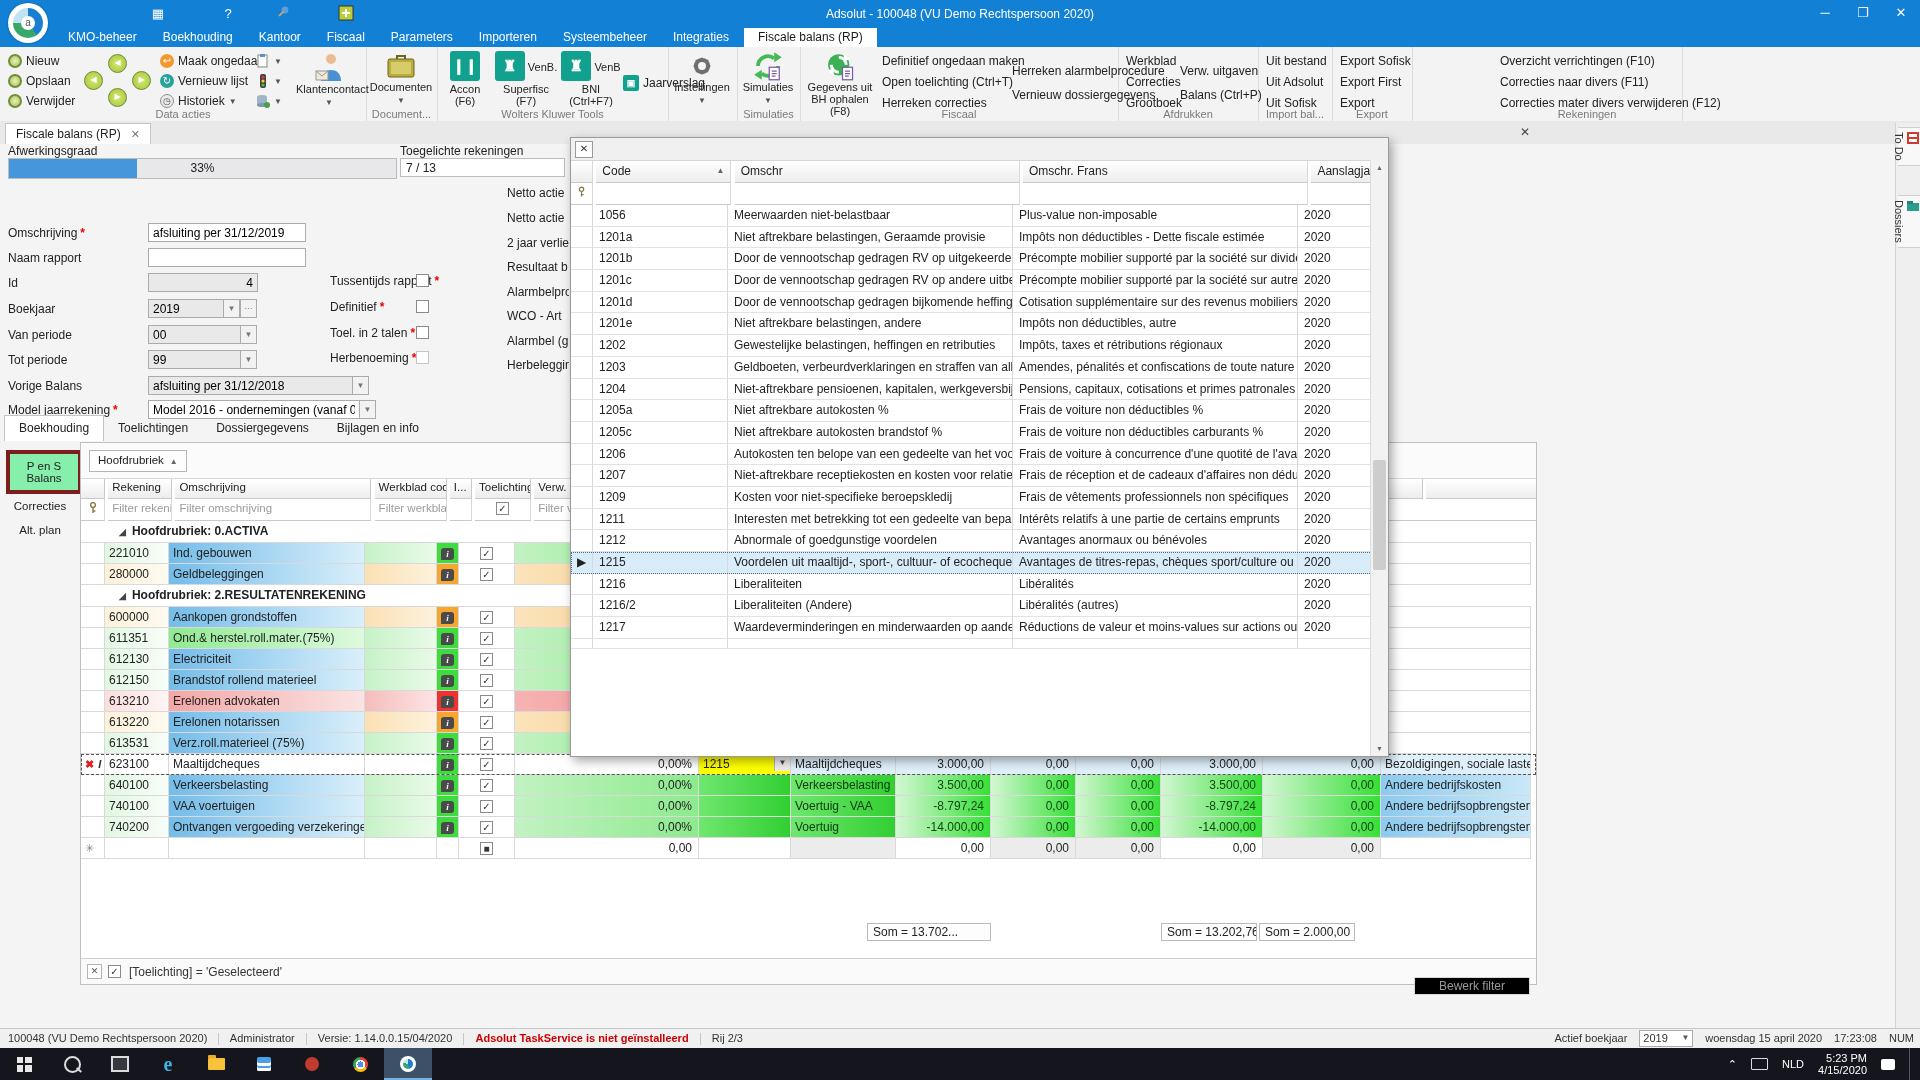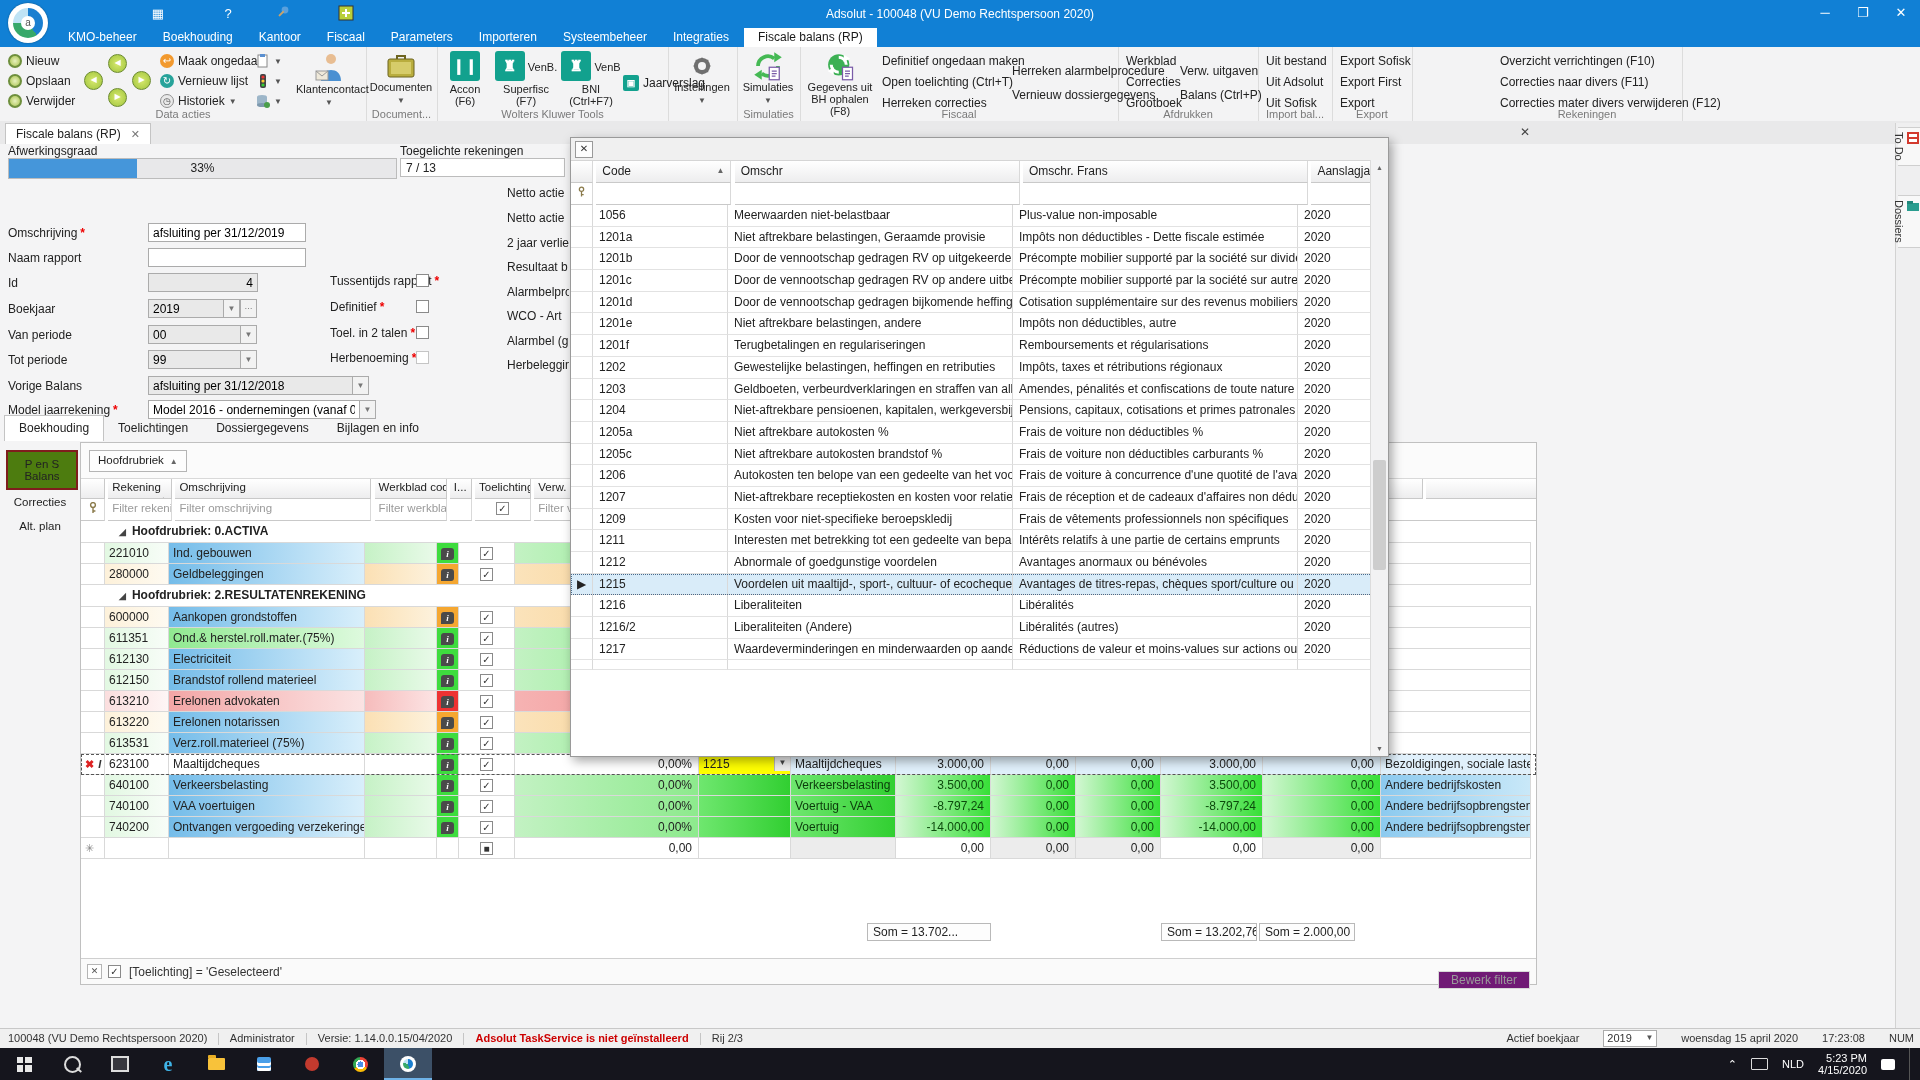--- a/index.html
+++ b/index.html
@@ -66,21 +66,21 @@
   #progress .ptxt{position:absolute;left:0;top:0;width:100%;text-align:center;line-height:19px;font-size:12px;color:#222}
   #toeg-box{position:absolute;left:400px;top:14px;width:165px;height:19px;border:1px solid #bcbcbc;background:#fff;
         line-height:19px;padding-left:5px;box-sizing:border-box}
   .rlabel{position:absolute;left:507px;width:62px;height:16px;overflow:hidden;white-space:nowrap;font-size:12px}
   
   .dtab{display:inline-block;padding:0 14px;line-height:24px;height:25px;color:#222;font-size:12px}
   .dtab.active{background:#fff;border:1px solid #c4c4c4;border-bottom:none}
   #tab-row{position:absolute;left:4px;top:271px;height:26px}
   #side-tabs{position:absolute;left:6px;top:306px;width:70px}
   .stab{width:68px;text-align:center;padding:6px 0;font-size:11.5px;color:#222}
-  .stab.active{background:#4d7c0f;border:2px solid #7f1d1d}
+  .stab.active{background:#86efac;border:4px solid #7f1d1d}
   
   #grid-panel{position:absolute;left:80px;top:298px;width:1457px;height:543px;background:#fff;border:1px solid #c0c0c0;box-sizing:border-box}
   #group-panel{position:absolute;left:0;top:0;width:100%;height:35px;background:#fbfbfb;border-bottom:1px solid #d9d9d9}
   #groupby-btn{position:absolute;left:8px;top:7px;height:20px;border:1px solid #b5b5b5;background:#fdfdfd;
         padding:0 8px;line-height:18px;font-size:11.5px}
   #groupby-btn .sort{font-size:8px;color:#666;margin-left:6px}
   #grid-head,#grid-filter{white-space:nowrap;font-size:11.5px}
   #grid-body{position:absolute;left:0;top:36px;width:100%;overflow:hidden}
   .hcell{display:inline-block;height:20px;border-right:1px solid #c9c9c9;border-bottom:1px solid #c9c9c9;
         background:linear-gradient(#ffffff,#ededee);padding:2px 4px 0 4px;box-sizing:border-box;vertical-align:top;
@@ -122,21 +122,21 @@
   .xind{color:#d22;font-weight:bold;font-size:11px}
   .iind{color:#333;font-weight:bold;font-style:italic;margin-left:4px;font-size:11px}
   .newmark{color:#888;font-size:11px}
   .sumbox{position:absolute;height:18px;border:1px solid #b9b9b9;background:#fdfdfd;line-height:17px;
         padding:0 5px;box-sizing:border-box;overflow:hidden;white-space:nowrap}
   #gfilterbar{position:absolute;left:0;bottom:0;width:100%;height:26px;background:#fafafa;border-top:1px solid #cfcfcf;box-sizing:border-box}
   #gfilterbar .fx{position:absolute;left:6px;top:5px;width:15px;height:15px;border:1px solid #b5b5b5;background:#fff;
         text-align:center;line-height:13px;font-size:9px;color:#555;box-sizing:border-box}
   #gfilterbar .cbox{position:absolute;left:27px;top:6px}
   #gfilterbar .ftxt{position:absolute;left:48px;top:6px;color:#333}
-  #bewerk{position:absolute;right:6px;top:12px;color:#9a9a9a;border:1px solid #d8d8d8;background:#701a75;padding:1px 12px}
+  #bewerk{position:absolute;right:6px;top:18px;color:#9a9a9a;border:1px solid #d8d8d8;background:#000000;padding:1px 24px}
   
   #popup{position:absolute;left:570px;top:137px;width:817px;height:618px;background:#fff;border:1px solid #9a9a9a;
         box-shadow:3px 4px 10px rgba(0,0,0,.35);z-index:50;overflow:hidden}
   #popup .p-title{height:22px;background:#f0f0f0;border-bottom:1px solid #d5d5d5}
   #popup .p-close{display:inline-block;margin:3px 0 0 4px;width:16px;height:15px;border:1px solid #9a9a9a;background:#fdfdfd;
         text-align:center;line-height:14px;font-size:10px;color:#333}
   .pcell{display:inline-block;height:100%;border-right:1px solid #d9d9d9;padding:3px 6px 0 6px;box-sizing:border-box;
         vertical-align:top;overflow:hidden;white-space:nowrap;font-size:12px}
   .pc-ind{width:22px}.pc-code{width:135px}.pc-nl{width:285px}.pc-fr{width:285px}.pc-jaar{width:73px}
   #popup .p-head{height:22px;white-space:nowrap}
@@ -151,21 +151,21 @@
   #p-scroll .thumb{position:absolute;left:2px;top:300px;width:13px;height:110px;background:#cdcdcd;border-radius:2px}
   
   #dock{position:absolute;right:0;top:123px;width:24px;height:905px;background:#efeff0;border-left:1px solid #d2d2d2}
   .vtab{position:absolute;left:2px;width:20px;background:#f8f8f8;border:1px solid #cfcfcf;border-left:none;
         writing-mode:vertical-rl;padding:4px 1px;font-size:11px;color:#333;text-align:left}
   .vtab .vico{display:block;width:12px;height:12px;margin:0 0 4px 2px}
   
   #statusbar{position:absolute;left:0;top:1028px;width:1920px;height:20px;background:#f0f0f0;border-top:1px solid #c8c8c8;
         font-size:11px;color:#333;line-height:19px}
   #statusbar .sep{display:inline-block;width:1px;height:12px;background:#c5c5c5;margin:0 8px;vertical-align:middle}
-  #sb-right{position:absolute;right:6px;top:0;display:flex;gap:24px;align-items:center;height:19px}
+  #sb-right{position:absolute;right:6px;top:0;display:flex;gap:12px;align-items:center;height:19px}
   #sb-boekjaar{width:46px;height:15px;border:1px solid #ababab;background:#fff;line-height:14px;padding:0 3px;font-size:11px}
   #sb-boekjaar .dd{float:right}
   .warn{color:#c00;font-weight:bold}
   
   #taskbar{position:absolute;left:0;top:1048px;width:1920px;height:32px;background:#15151d;color:#fff}
   .ttile{position:absolute;top:0;width:48px;height:32px;display:flex;align-items:center;justify-content:center}
   .ttile.active{background:rgba(120,170,215,.40);box-shadow:inset 0 -2px 0 #6fb3e8}
   .win-ic{width:15px;height:15px;background:
       linear-gradient(#15151d,#15151d) center/2px 100% no-repeat,
       linear-gradient(#15151d,#15151d) center/100% 2px no-repeat,#e8e8e8}
@@ -575,21 +575,20 @@
     <span class="pcell pc-fr"></span>
     <span class="pcell pc-jaar"></span>
   </div>
   <div id="popup-rows">
       <div class="prow"><span class="pcell pc-ind"></span><span class="pcell pc-code">1056</span><span class="pcell pc-nl">Meerwaarden niet-belastbaar</span><span class="pcell pc-fr">Plus-value non-imposable</span><span class="pcell pc-jaar">2020</span></div>
       <div class="prow"><span class="pcell pc-ind"></span><span class="pcell pc-code">1201a</span><span class="pcell pc-nl">Niet aftrekbare belastingen, Geraamde provisie</span><span class="pcell pc-fr">Impôts non déductibles - Dette fiscale estimée</span><span class="pcell pc-jaar">2020</span></div>
       <div class="prow"><span class="pcell pc-ind"></span><span class="pcell pc-code">1201b</span><span class="pcell pc-nl">Door de vennootschap gedragen RV op uitgekeerde div...</span><span class="pcell pc-fr">Précompte mobilier supporté par la société sur dividendes dist...</span><span class="pcell pc-jaar">2020</span></div>
       <div class="prow"><span class="pcell pc-ind"></span><span class="pcell pc-code">1201c</span><span class="pcell pc-nl">Door de vennootschap gedragen RV op andere uitbeta...</span><span class="pcell pc-fr">Précompte mobilier supporté par la société sur autres revenu...</span><span class="pcell pc-jaar">2020</span></div>
       <div class="prow"><span class="pcell pc-ind"></span><span class="pcell pc-code">1201d</span><span class="pcell pc-nl">Door de vennootschap gedragen bijkomende heffing o...</span><span class="pcell pc-fr">Cotisation supplémentaire sur des revenus mobiliers supporté...</span><span class="pcell pc-jaar">2020</span></div>
       <div class="prow"><span class="pcell pc-ind"></span><span class="pcell pc-code">1201e</span><span class="pcell pc-nl">Niet aftrekbare belastingen, andere</span><span class="pcell pc-fr">Impôts non déductibles, autre</span><span class="pcell pc-jaar">2020</span></div>
-      <div class="prow"><span class="pcell pc-ind"></span><span class="pcell pc-code">1201f</span><span class="pcell pc-nl">Terugbetalingen en regulariseringen</span><span class="pcell pc-fr">Remboursements et régularisations</span><span class="pcell pc-jaar">2020</span></div>
       <div class="prow"><span class="pcell pc-ind"></span><span class="pcell pc-code">1202</span><span class="pcell pc-nl">Gewestelijke belastingen, heffingen en retributies</span><span class="pcell pc-fr">Impôts, taxes et rétributions régionaux</span><span class="pcell pc-jaar">2020</span></div>
       <div class="prow"><span class="pcell pc-ind"></span><span class="pcell pc-code">1203</span><span class="pcell pc-nl">Geldboeten, verbeurdverklaringen en straffen van alle ...</span><span class="pcell pc-fr">Amendes, pénalités et confiscations de toute nature</span><span class="pcell pc-jaar">2020</span></div>
       <div class="prow"><span class="pcell pc-ind"></span><span class="pcell pc-code">1204</span><span class="pcell pc-nl">Niet-aftrekbare pensioenen, kapitalen, werkgeversbijdr...</span><span class="pcell pc-fr">Pensions, capitaux, cotisations et primes patronales non déd...</span><span class="pcell pc-jaar">2020</span></div>
       <div class="prow"><span class="pcell pc-ind"></span><span class="pcell pc-code">1205a</span><span class="pcell pc-nl">Niet aftrekbare autokosten %</span><span class="pcell pc-fr">Frais de voiture non déductibles %</span><span class="pcell pc-jaar">2020</span></div>
       <div class="prow"><span class="pcell pc-ind"></span><span class="pcell pc-code">1205c</span><span class="pcell pc-nl">Niet aftrekbare autokosten brandstof %</span><span class="pcell pc-fr">Frais de voiture non déductibles carburants %</span><span class="pcell pc-jaar">2020</span></div>
       <div class="prow"><span class="pcell pc-ind"></span><span class="pcell pc-code">1206</span><span class="pcell pc-nl">Autokosten ten belope van een gedeelte van het voor...</span><span class="pcell pc-fr">Frais de voiture à concurrence d'une quotité de l'avantage de...</span><span class="pcell pc-jaar">2020</span></div>
       <div class="prow"><span class="pcell pc-ind"></span><span class="pcell pc-code">1207</span><span class="pcell pc-nl">Niet-aftrekbare receptiekosten en kosten voor relatieg...</span><span class="pcell pc-fr">Frais de réception et de cadeaux d'affaires non déductibles</span><span class="pcell pc-jaar">2020</span></div>
       <div class="prow"><span class="pcell pc-ind"></span><span class="pcell pc-code">1209</span><span class="pcell pc-nl">Kosten voor niet-specifieke beroepskledij</span><span class="pcell pc-fr">Frais de vêtements professionnels non spécifiques</span><span class="pcell pc-jaar">2020</span></div>
       <div class="prow"><span class="pcell pc-ind"></span><span class="pcell pc-code">1211</span><span class="pcell pc-nl">Interesten met betrekking tot een gedeelte van bepaal...</span><span class="pcell pc-fr">Intérêts relatifs à une partie de certains emprunts</span><span class="pcell pc-jaar">2020</span></div>
       <div class="prow"><span class="pcell pc-ind"></span><span class="pcell pc-code">1212</span><span class="pcell pc-nl">Abnormale of goedgunstige voordelen</span><span class="pcell pc-fr">Avantages anormaux ou bénévoles</span><span class="pcell pc-jaar">2020</span></div>

